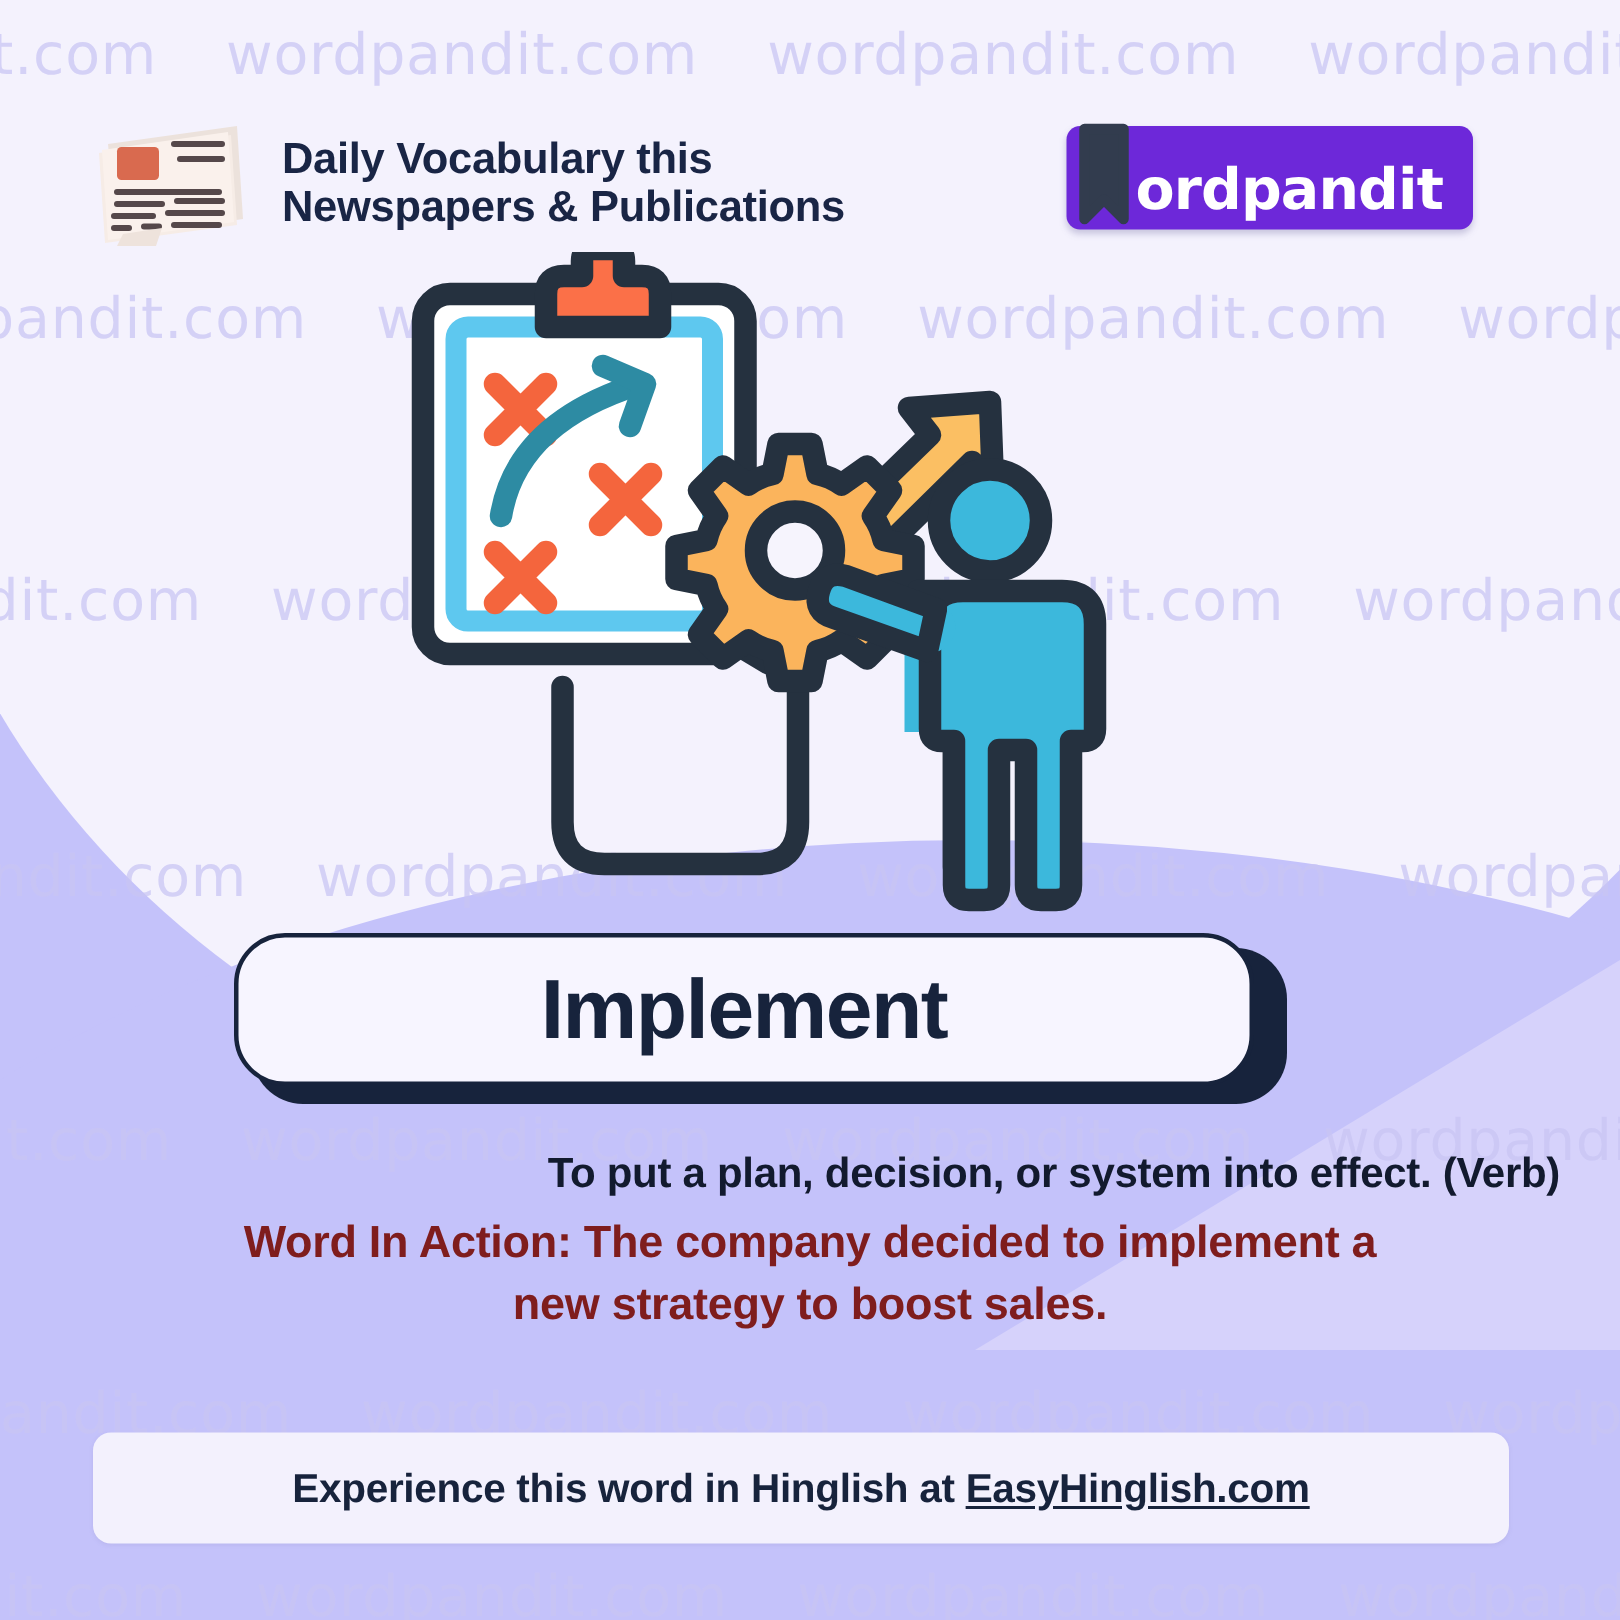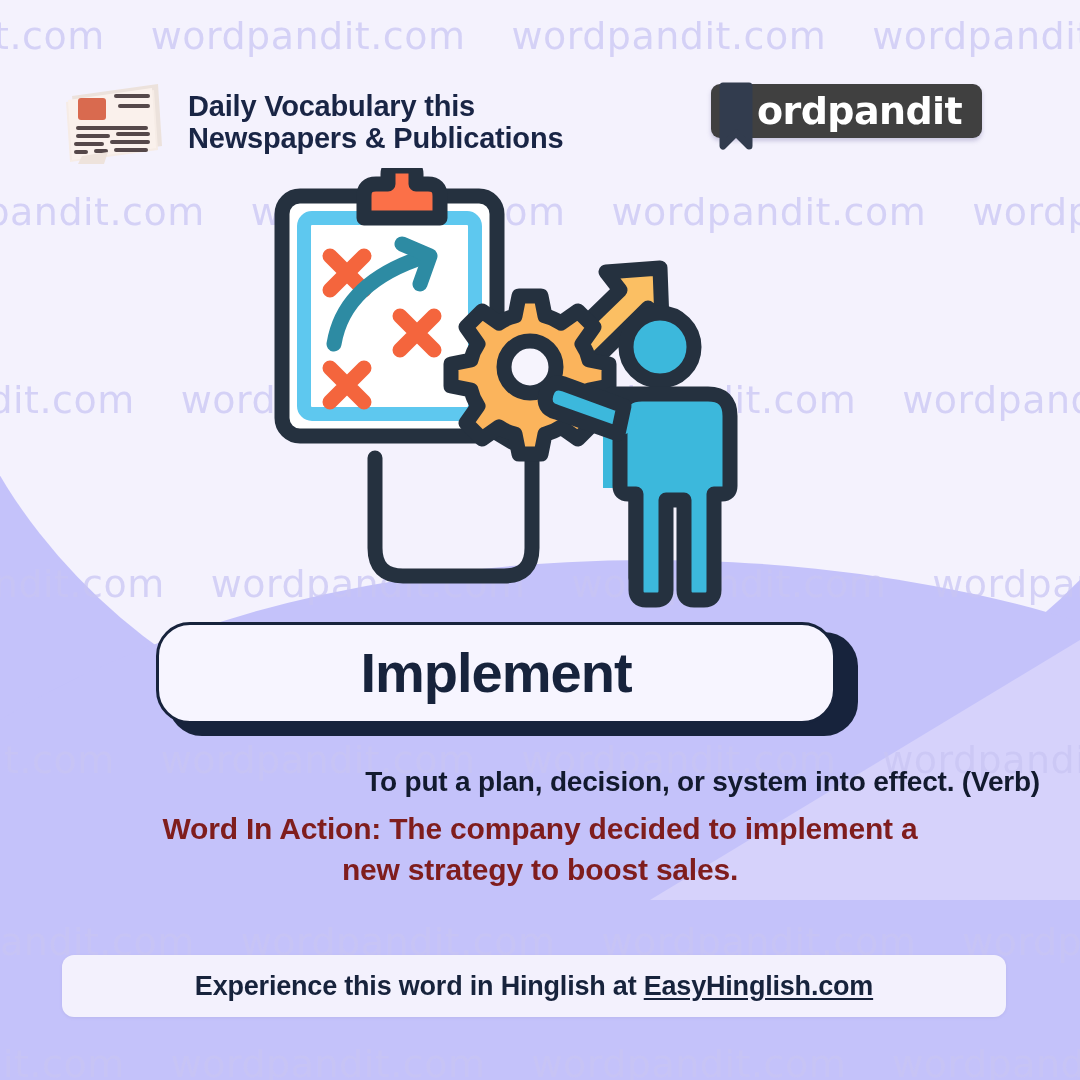--- a/index.html
+++ b/index.html
@@ -74,23 +74,23 @@
     font-size:29px;
     font-weight:bold;
     line-height:1.12;
     letter-spacing:-.2px;
   }
   .logo{
     position:absolute;
     right:98px;top:84px;
     height:54px;
     display:flex;align-items:center;
-    background:#404040;
+    background:#6d28d9;
     border-radius:9px;
-    padding:0 20px 0 46px;
+    padding:15px 20px 0 46px;
     box-shadow:0 3px 4px rgba(120,115,170,.35);
   }
   .logo-mark{
     position:absolute;
     left:8px;top:-2px;
     width:34px;height:68px;
   }
   .logo-text{
     color:#ffffff;
     font-size:38px;
@@ -157,21 +157,21 @@
     font-size:30px;
     font-weight:bold;
     line-height:1.38;
     letter-spacing:-.2px;
   }
 
   
   .footer{
     position:absolute;
     left:62px;top:955px;
-    width:944px;height:62px;
+    width:944px;height:74px;
     background:#f3f1fd;
     border-radius:12px;
     display:flex;align-items:center;justify-content:center;
     box-shadow:0 1px 3px rgba(140,135,190,.18);
   }
   .footer-text{
     color:#17233c;
     font-size:27px;
     font-weight:bold;
     letter-spacing:-.2px;

